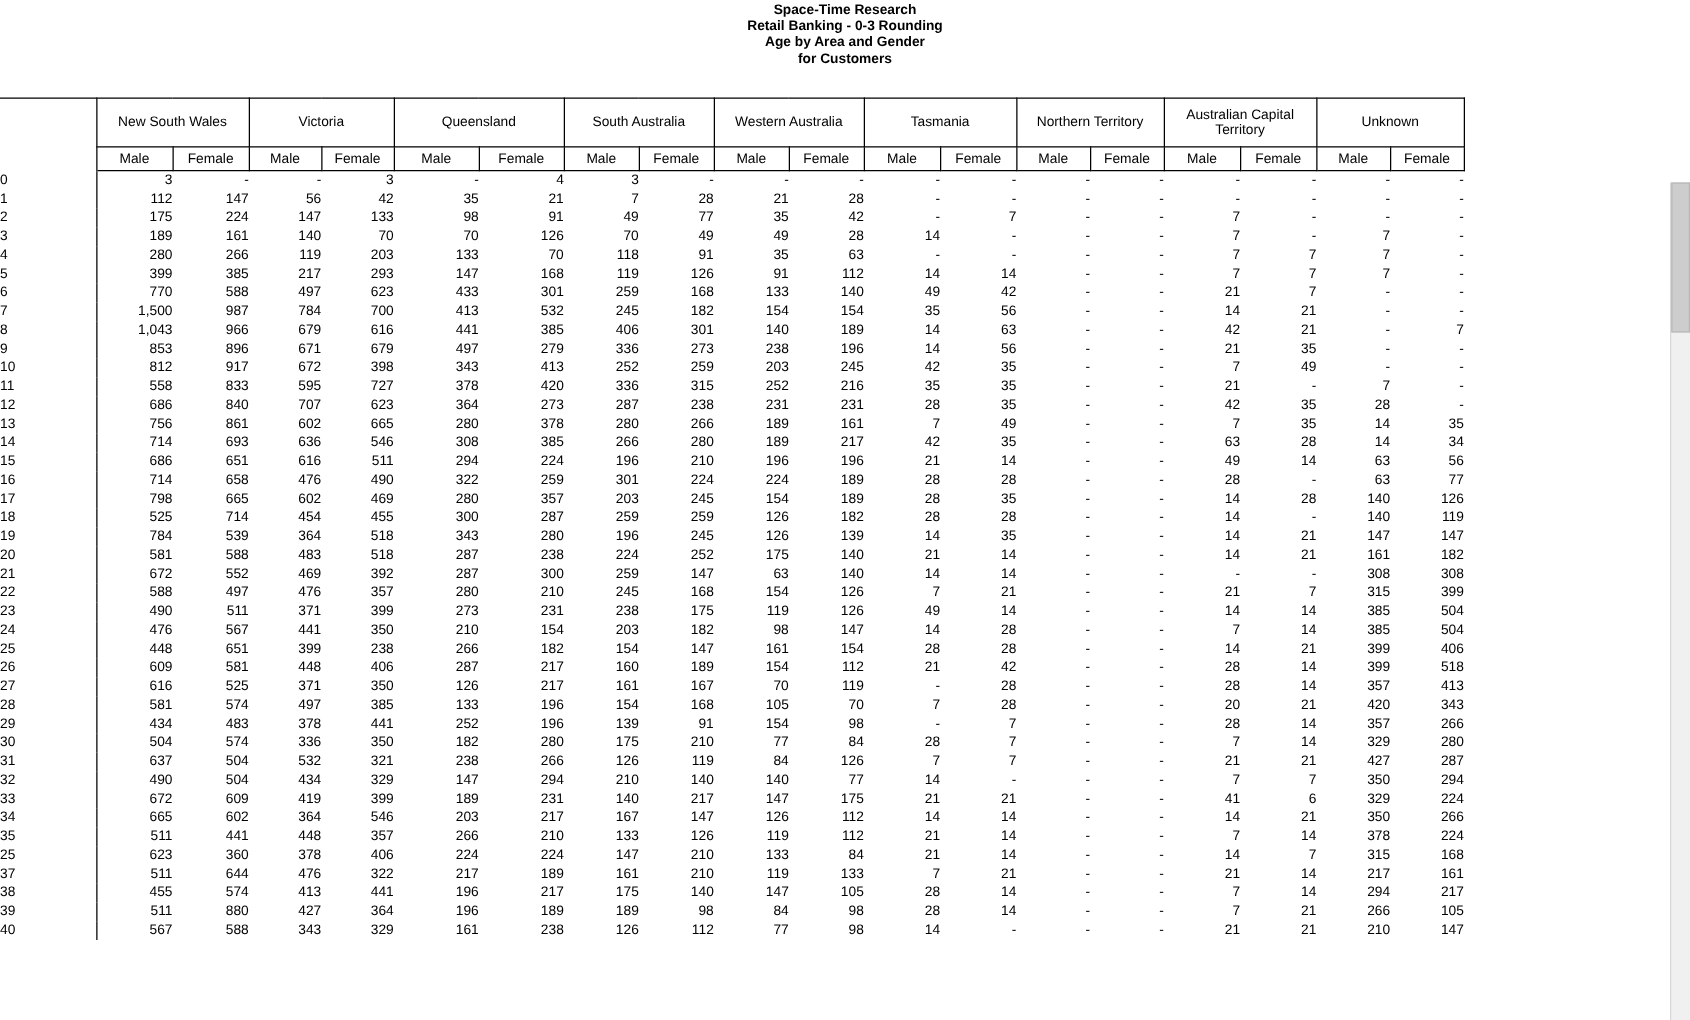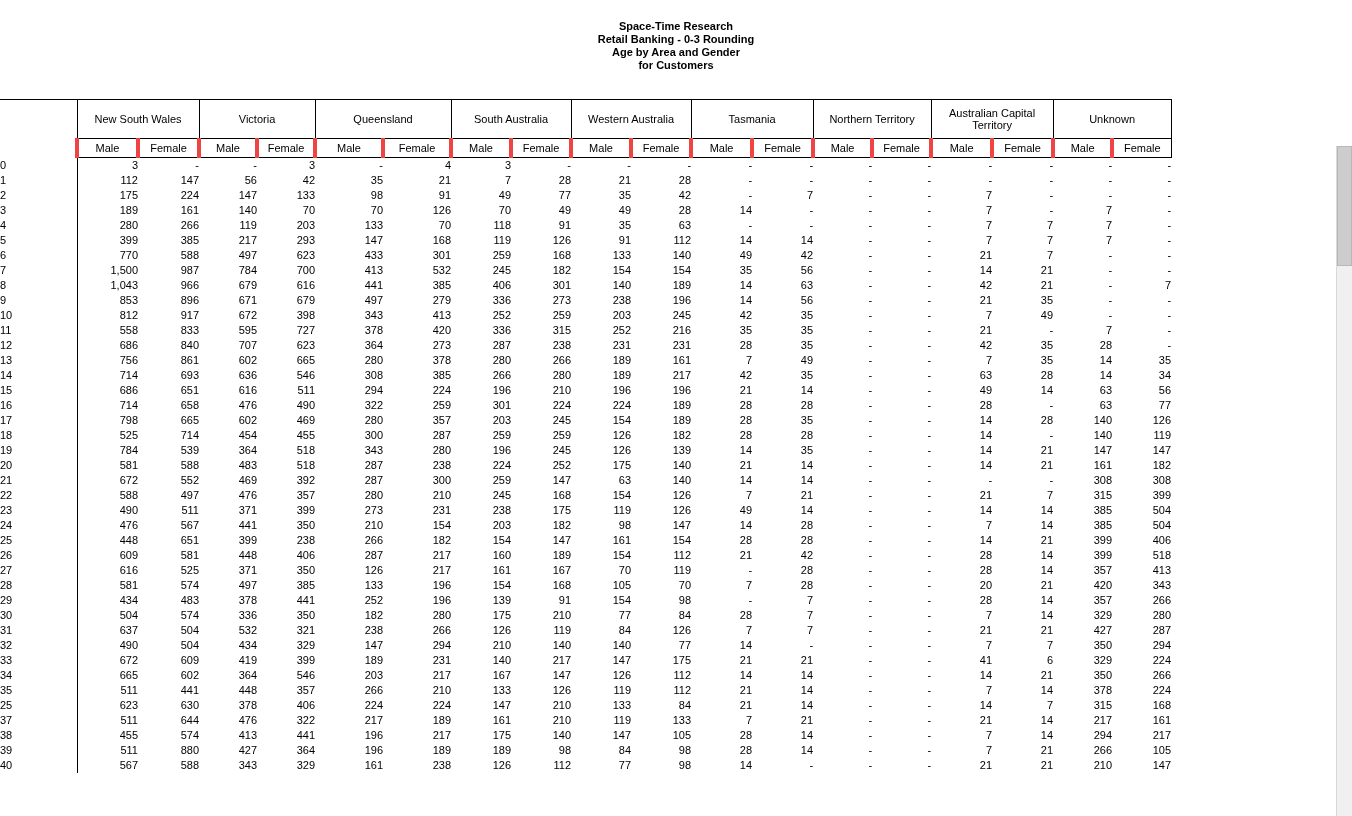--- a/index.html
+++ b/index.html
@@ -20,21 +20,21 @@
     width: 1352px;
     height: 816px;
     background: #ffffff;
   }
   
   .title-block {
     text-align: center;
     font-weight: bold;
     font-size: 11px;
     line-height: 13px;
-    padding-top: 20px;
+    padding-top: 2px;
   }
   .title-block div { white-space: pre; }
 
   
   .table-wrap {
     position: absolute;
     top: 78px;
     left: 0;
     width: 1352px;
   }
@@ -58,21 +58,21 @@
   th.area-cell {
     border: 1px solid #000;
     border-top: 1px solid #000;
     text-align: center;
     vertical-align: middle;
     height: 38px;
     font-size: 11px;
     line-height: 12px;
   }
   th.gender-cell {
-    border-left: 4px solid #ef4444;
+    border-left: 1px solid #ef4444;
     border-right: 1px solid #000;
     border-bottom: 1px solid #000;
     text-align: center;
     vertical-align: middle;
     height: 18px;
     font-size: 11px;
   }
   
   td.rowlabel {
     width: 77px;
@@ -120,21 +120,21 @@
 <div id="page">
 
   <div class="title-block">
     <div>Space-Time Research</div>
     <div>Retail Banking - 0-3 Rounding</div>
     <div>Age by Area and Gender</div>
     <div>for Customers</div>
   </div>
 
   <div class="table-wrap">
-    <table class="report" id="report-table" style="width: 1171px; margin-top: 21px;">
+    <table class="report" id="report-table" style="width: 1171px;">
         <colgroup>
           <col style="width: 77px;">
           <col style="width: 61px;">
           <col style="width: 61px;">
           <col style="width: 58px;">
           <col style="width: 58px;">
           <col style="width: 68px;">
           <col style="width: 68px;">
           <col style="width: 60px;">
           <col style="width: 60px;">
@@ -936,21 +936,21 @@
             <td class="num sep">-</td>
             <td class="num">-</td>
             <td class="num sep">7</td>
             <td class="num">14</td>
             <td class="num sep">378</td>
             <td class="num">224</td>
           </tr>
           <tr>
             <td class="rowlabel">25</td>
             <td class="num sep">623</td>
-            <td class="num">630</td>
+            <td class="num">360</td>
             <td class="num sep">378</td>
             <td class="num">406</td>
             <td class="num sep">224</td>
             <td class="num">224</td>
             <td class="num sep">147</td>
             <td class="num">210</td>
             <td class="num sep">133</td>
             <td class="num">84</td>
             <td class="num sep">21</td>
             <td class="num">14</td>

